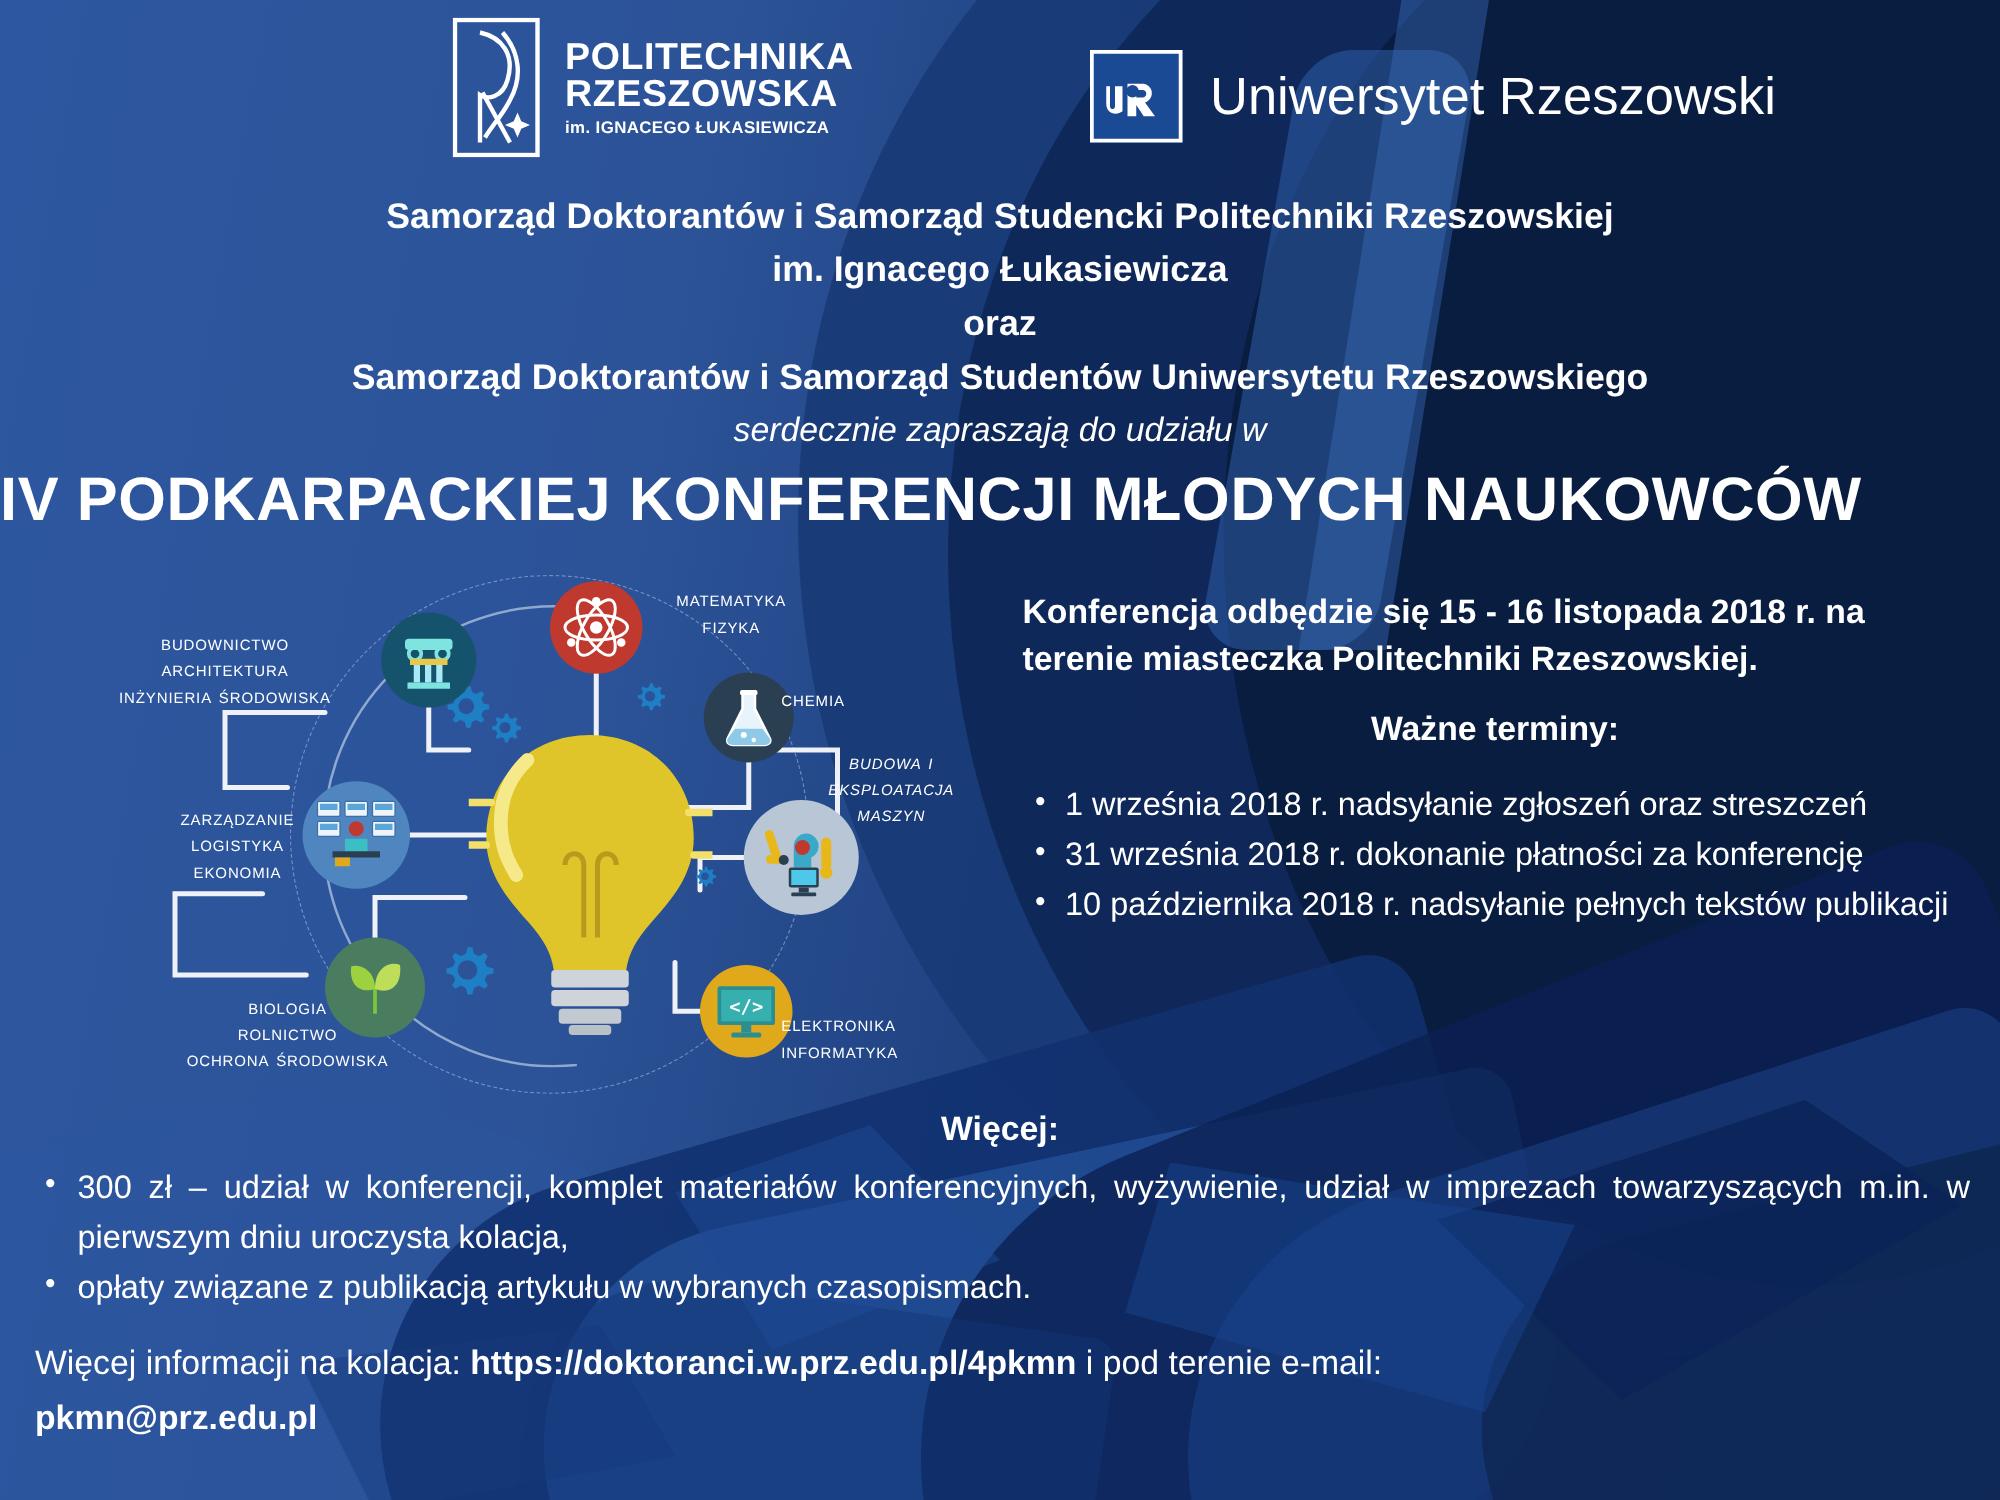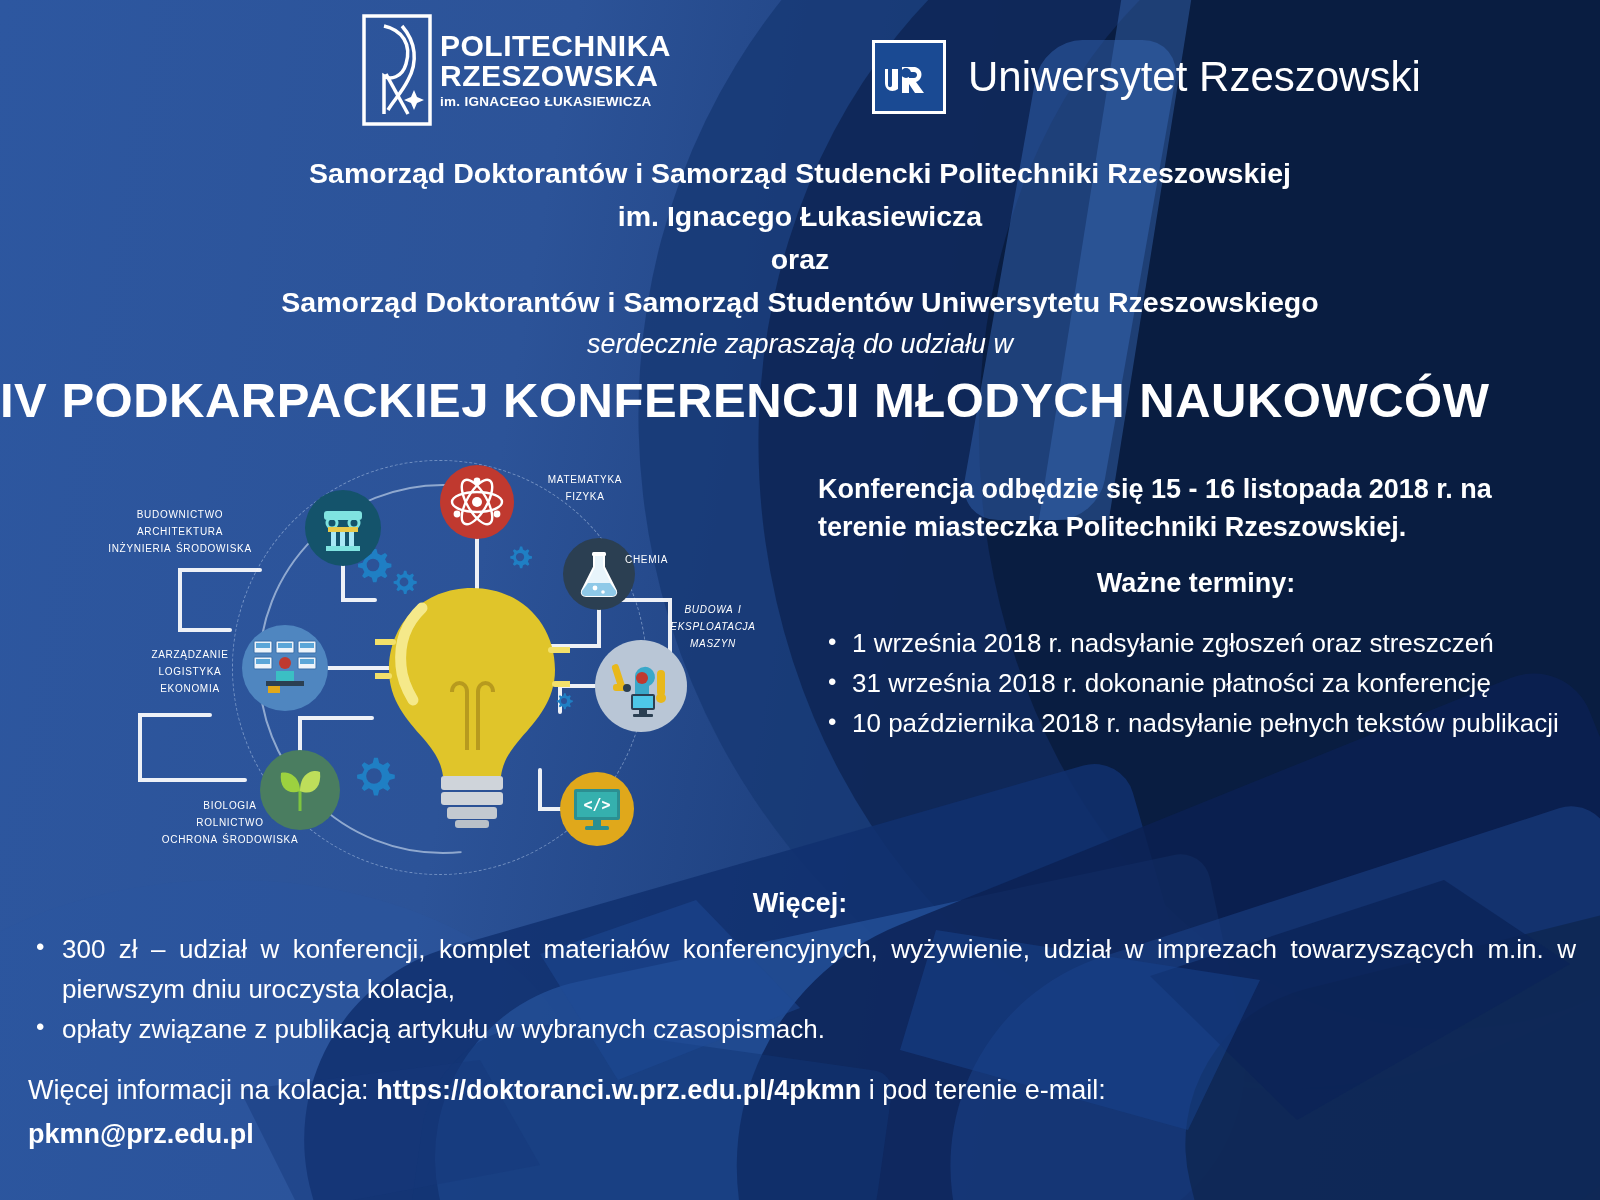--- a/index.html
+++ b/index.html
@@ -68,21 +68,21 @@
     position:absolute; background:#0b2358; opacity:.8;
   }
   .poly1 { left:1150px; top:880px; width:420px; height:240px; clip-path:polygon(0 40%,70% 0,100% 35%,35% 100%); }
   .poly2 { left:900px; top:930px; width:360px; height:200px; clip-path:polygon(10% 0,100% 25%,80% 100%,0 60%); background:#18418a; opacity:.55; }
   .poly3 { left:540px; top:900px; width:260px; height:180px; clip-path:polygon(0 30%,60% 0,100% 60%,30% 100%); background:#1d4a96; opacity:.5; }
   .poly4 { left:240px; top:1060px; width:300px; height:150px; clip-path:polygon(0 20%,80% 0,100% 70%,20% 100%); background:#16387a; opacity:.45; }
   .arc-l { left:-120px; top:880px; width:700px; height:420px; border-radius:50%; background:#2a55a0; opacity:.35; }
 
   
   .logos { position:absolute; left:0; top:0; width:1600px; height:150px; }
-  .prz-logo { position:absolute; left:362px; top:14px; display:flex; align-items:center; gap:8px; }
+  .prz-logo { position:absolute; left:362px; top:14px; display:flex; align-items:center; gap:20px; }
   .prz-mark { width:70px; height:112px; position:relative; }
   .prz-text { line-height:1.0; }
   .prz-l1, .prz-l2 { font-weight:bold; font-size:30px; letter-spacing:.5px; }
   .prz-l3 { font-weight:bold; font-size:13.5px; letter-spacing:.3px; margin-top:4px; }
 
   .ur-logo { position:absolute; left:872px; top:40px; display:flex; align-items:center; gap:22px; }
   .ur-mark {
     width:74px; height:74px;
     background:#1a4a93;
     border:3px solid #ffffff;
@@ -98,21 +98,21 @@
   .title {
     position:absolute; left:0; top:372px; width:1600px; 
     font-weight:bold; font-size:49px; letter-spacing:.5px;
     white-space:nowrap;
   }
 
   
   .info-wrap { position:absolute; left:20px; top:450px; width:800px; height:440px; }
   .info-label {
     position:absolute; text-align:center; line-height:1.23;
-    font-size:14px; letter-spacing:.7px;
+    font-size:17px; letter-spacing:.7px;
     font-variant:small-caps; text-transform:lowercase;
   }
   .info-label span { display:block; }
 
   .lbl-bud { left:15px; top:55px; width:290px; text-align:center; }
   .lbl-zar { left:60px; top:195px; width:220px; }
   .lbl-bio { left:65px; top:346px; width:290px; }
   .lbl-mat { left:455px; top:20px; width:220px; }
   .lbl-che { left:605px; top:100px; width:160px; text-align:left; }
   .lbl-bem { left:598px; top:150px; width:190px; text-align:center;font-style:italic; }
@@ -433,20 +433,24 @@
     <div class="info-label lbl-che">
       <span>Chemia</span>
     </div>
 
     <div class="info-label lbl-bem">
       <span>Budowa i</span>
       <span>Eksploatacja</span>
       <span>Maszyn</span>
     </div>
 
+    <div class="info-label lbl-ele">
+      <span>Elektronika</span>
+      <span>Informatyka</span>
+    </div>
 
   </div>
 
   <div class="rcol">
     <div class="rcol-lead">Konferencja odbędzie się 15 - 16 listopada 2018 r. na terenie miasteczka Politechniki Rzeszowskiej.</div>
     <div class="rcol-h">Ważne terminy:</div>
     <ul class="dl-list">
       <li>1 września 2018 r. nadsyłanie zgłoszeń oraz streszczeń</li>
       <li>31 września 2018 r. dokonanie płatności za konferencję</li>
       <li class="last">10 października 2018 r. nadsyłanie pełnych tekstów publikacji</li>

